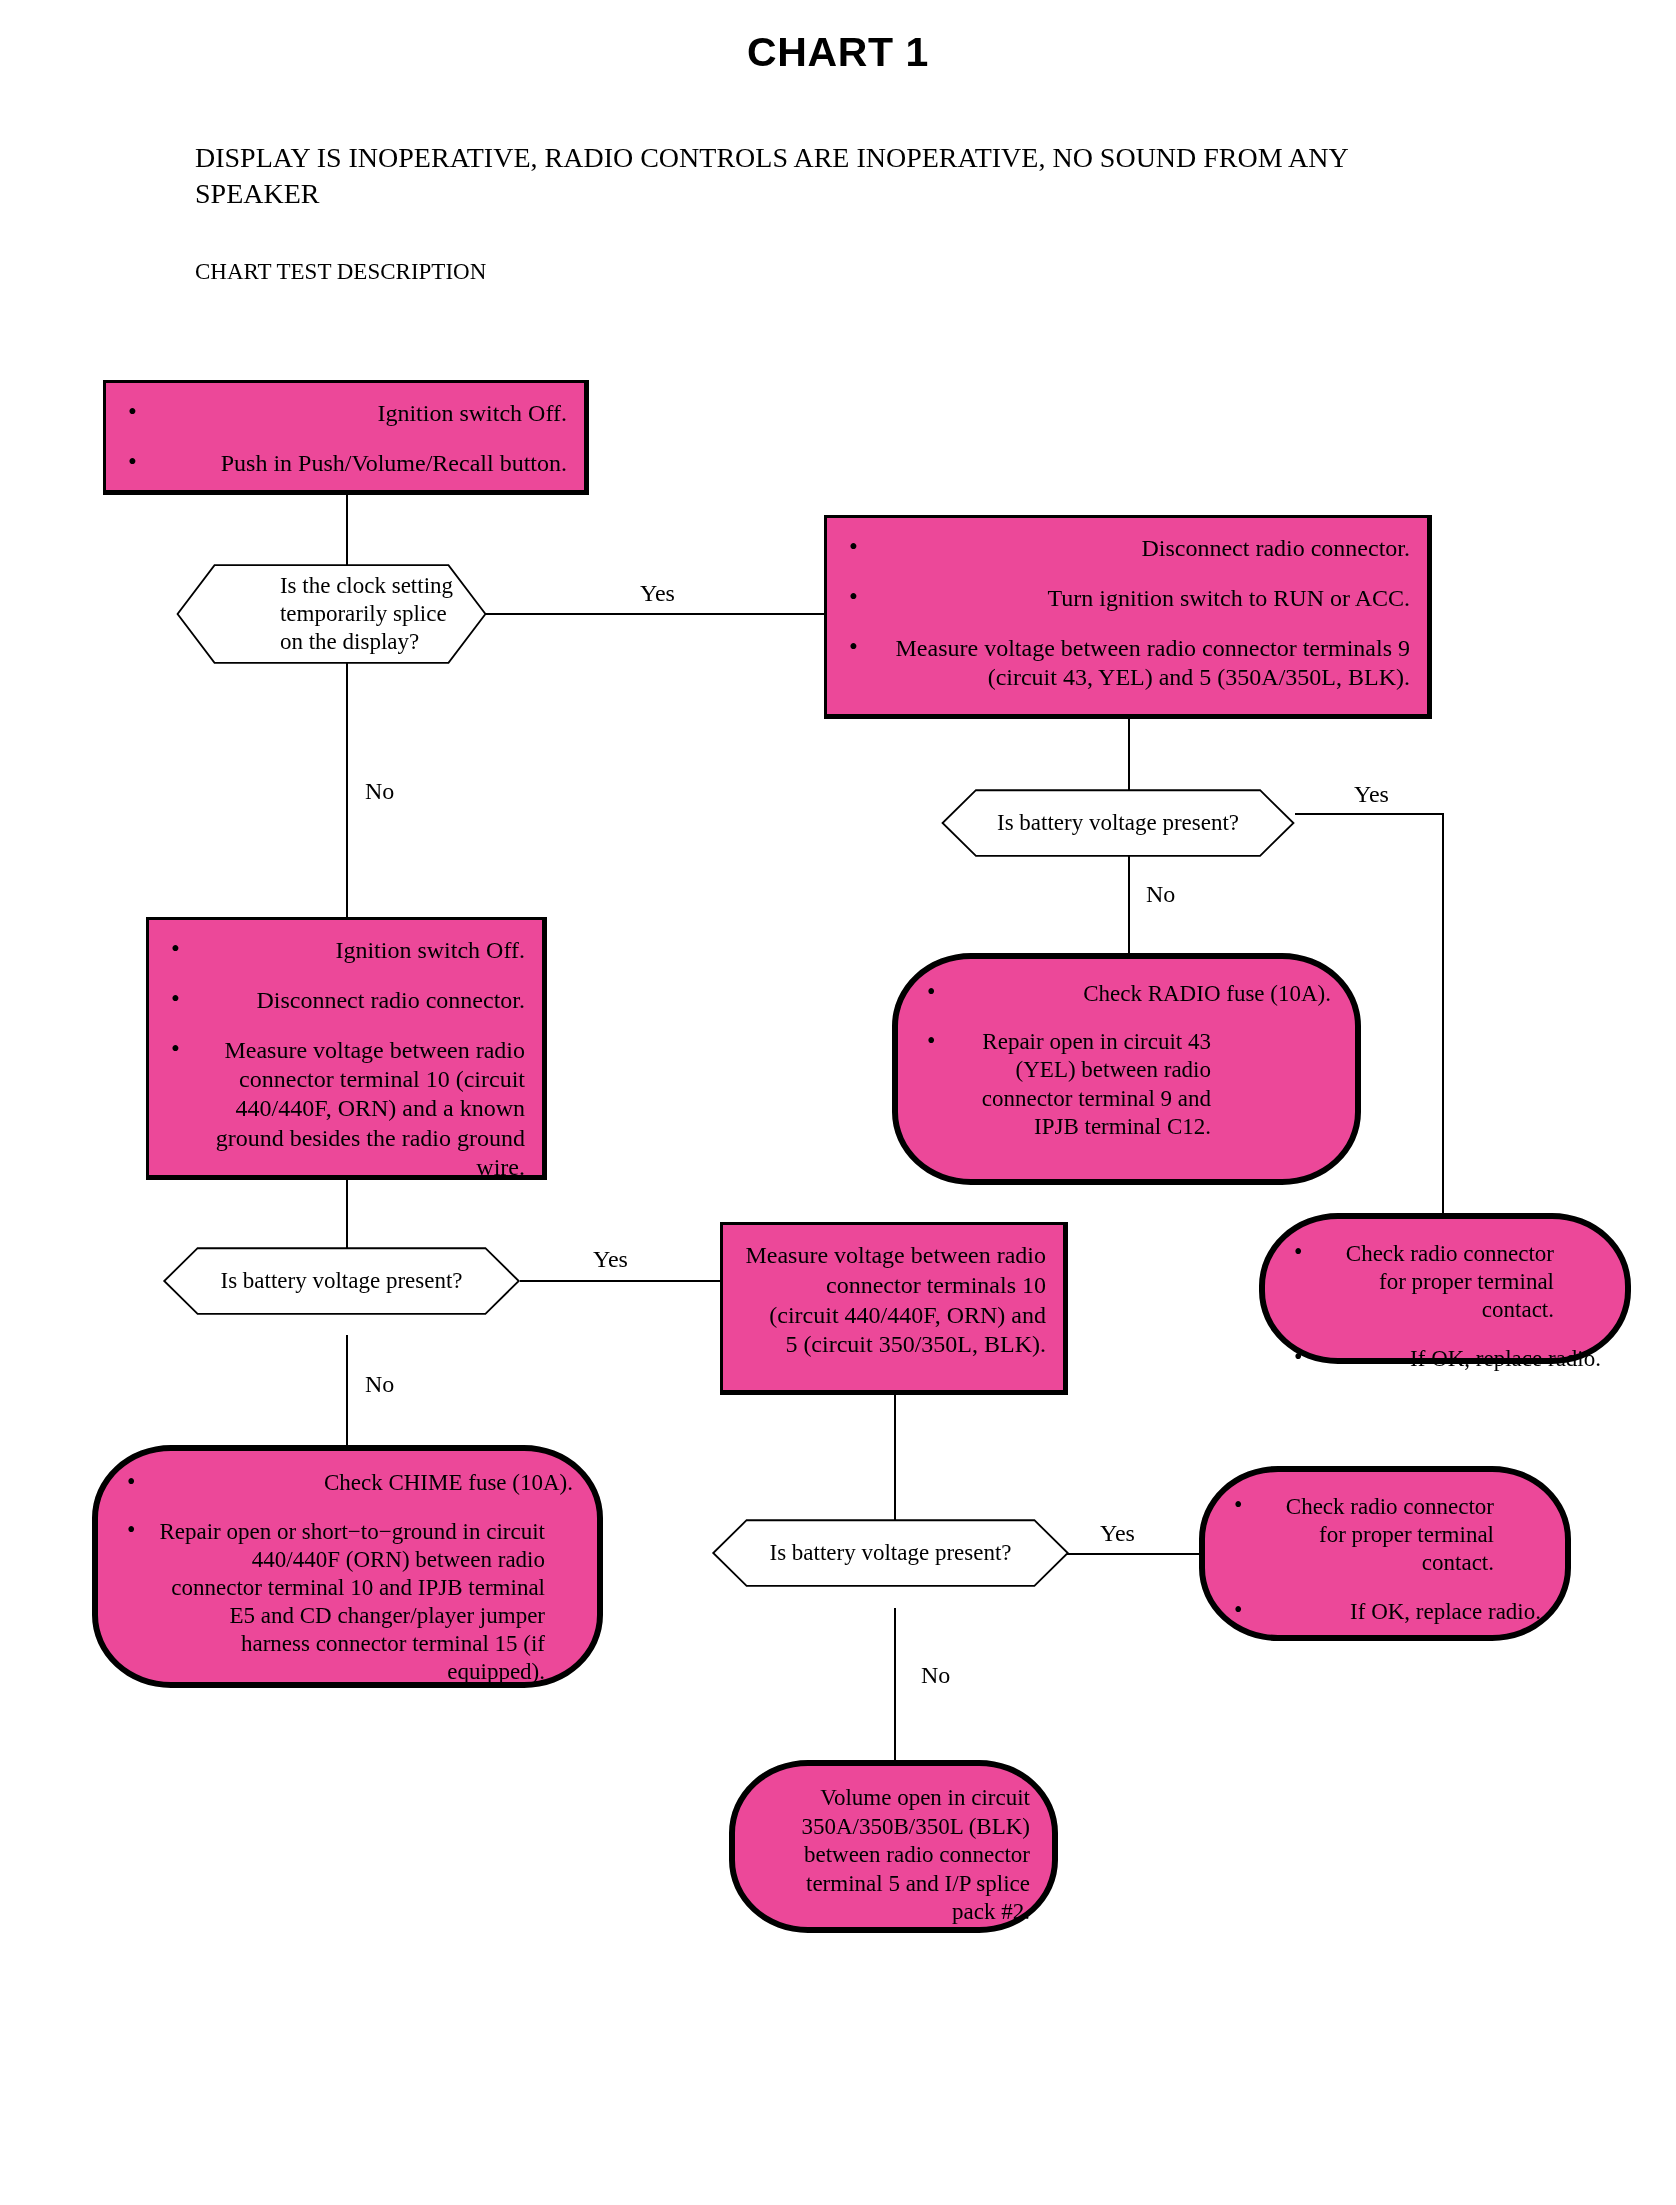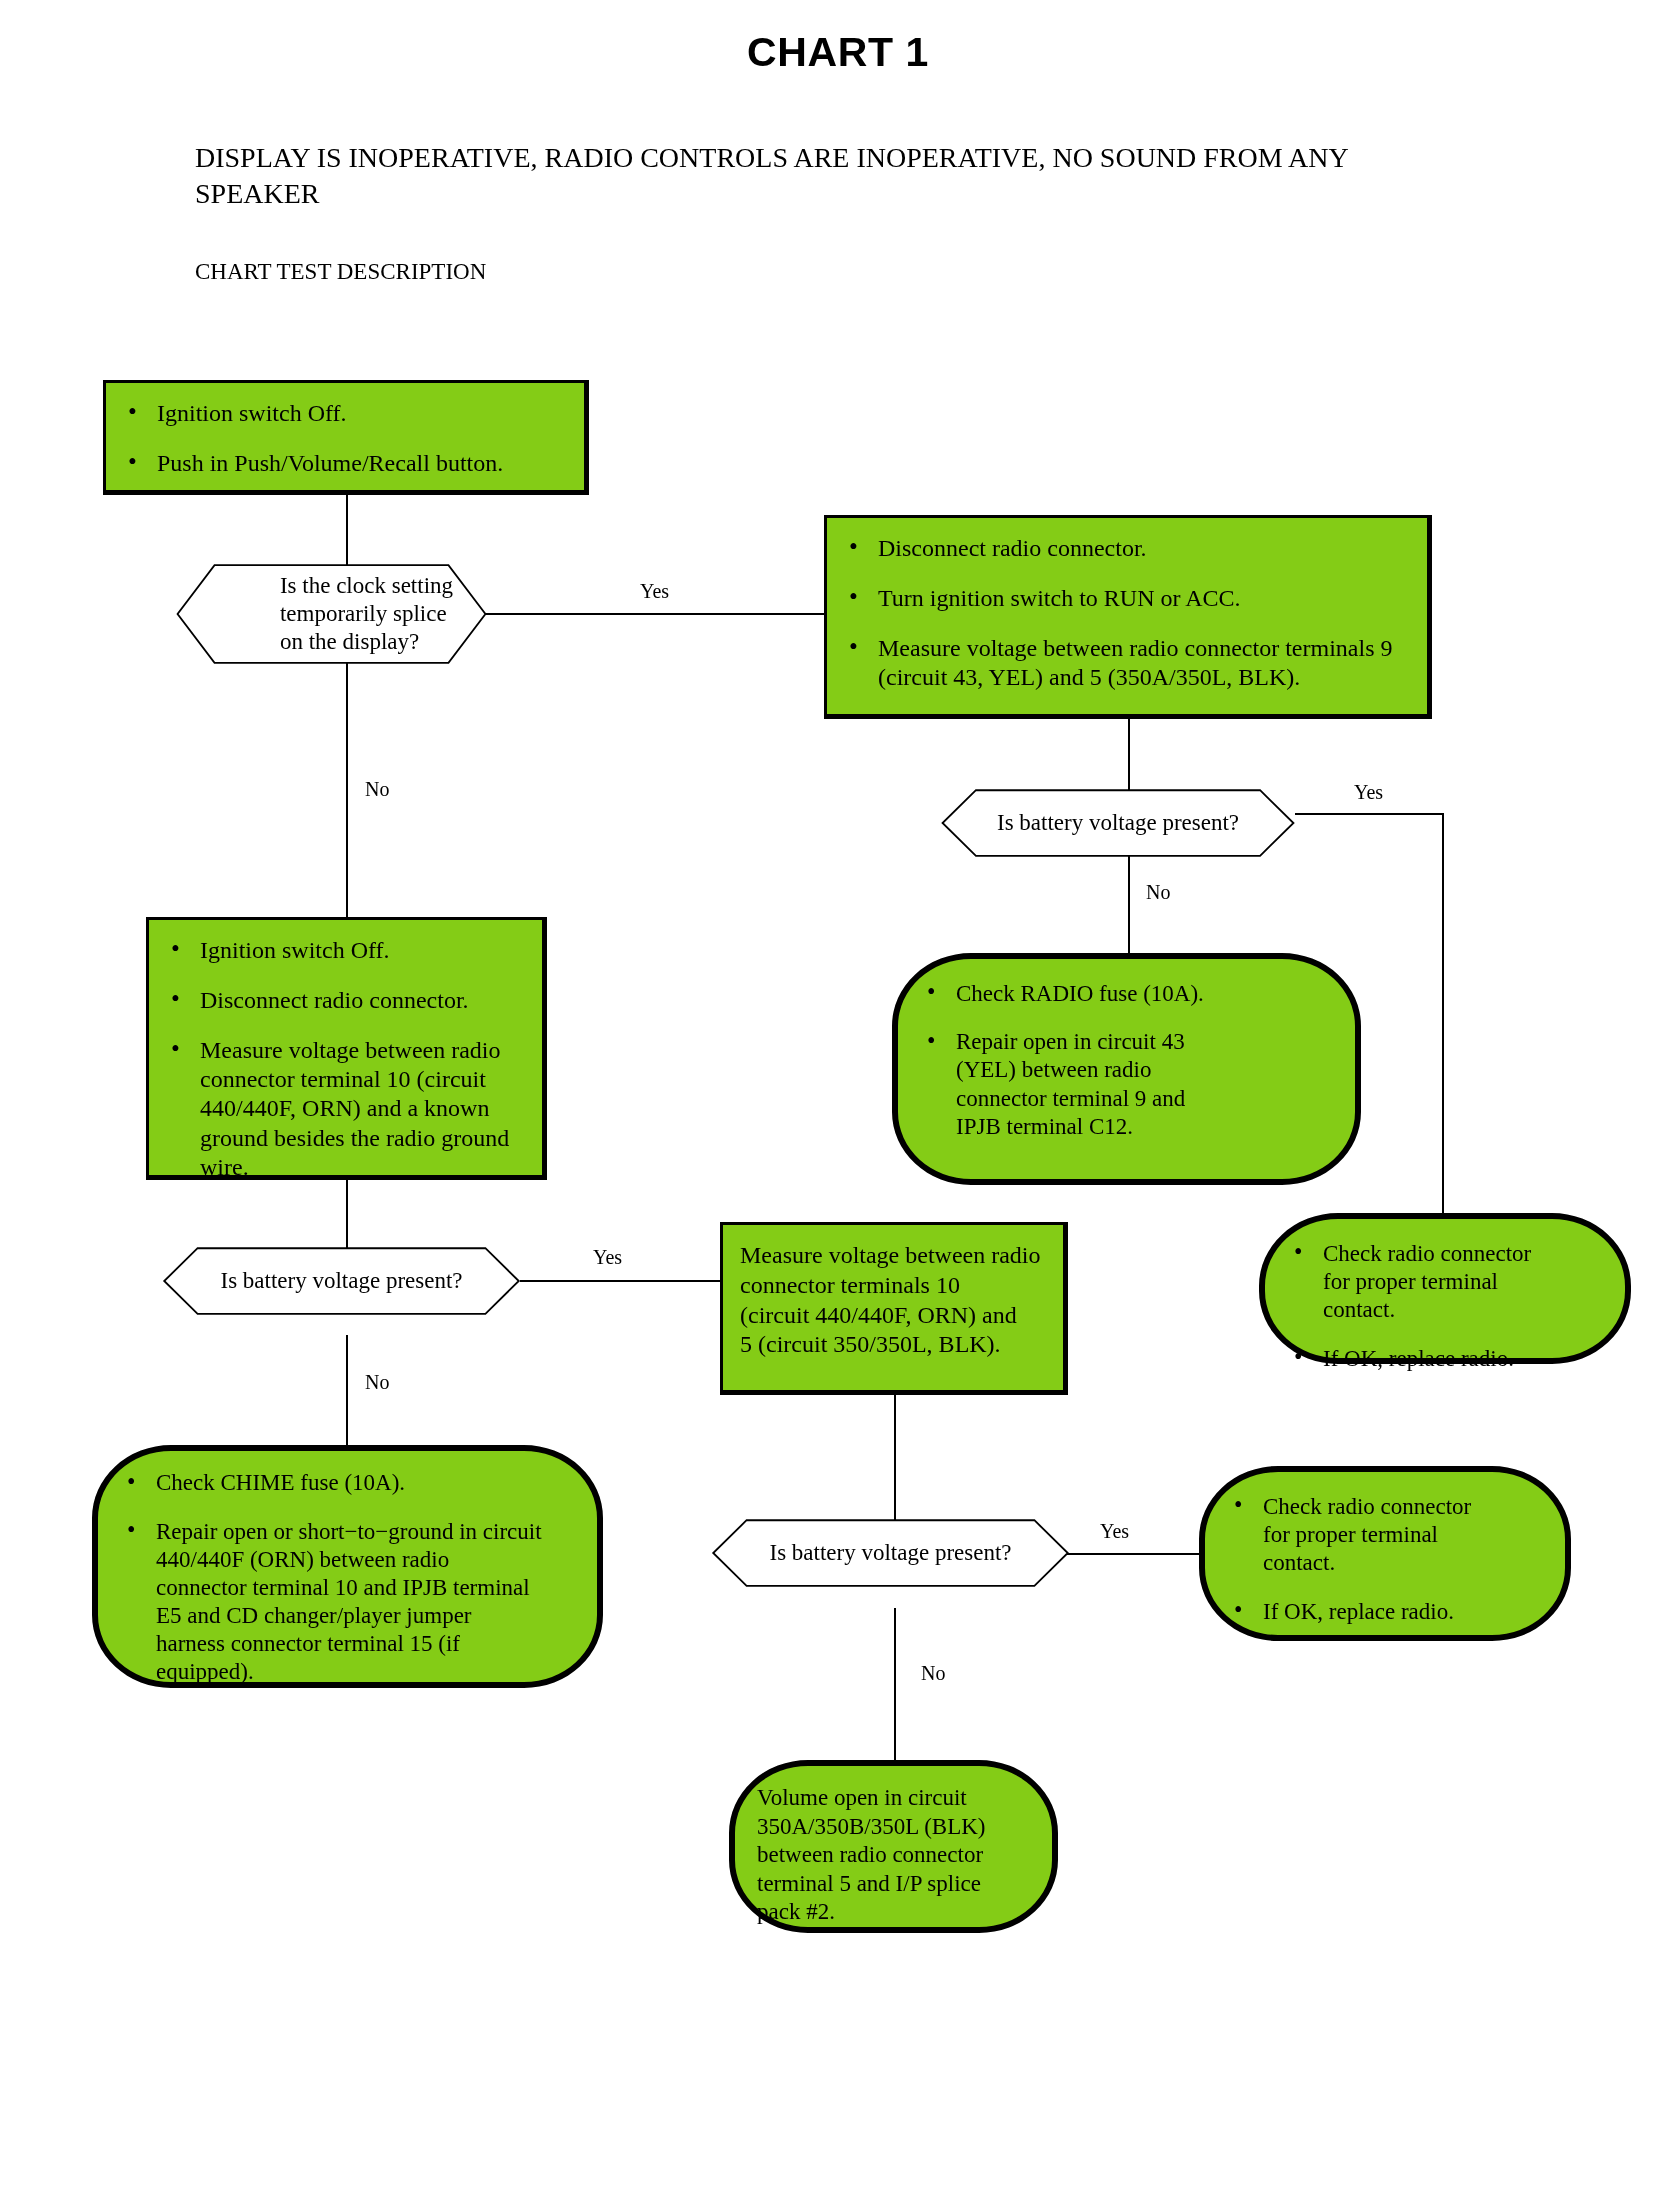--- a/index.html
+++ b/index.html
@@ -18,21 +18,21 @@
   }
   .subtitle{
     position:absolute;left:195px;top:140px;width:1283px;
     font-size:28px;line-height:1.30;font-weight:normal;
   }
   .section-label{
     position:absolute;left:195px;top:259px;font-size:23px;
   }
 
   
-  .node{position:absolute;box-sizing:border-box;background:#84cc16;}
+  .node{position:absolute;box-sizing:border-box;background:#ec4899;text-align:right;}
 
   .rect{
     border:3px solid #000;
     border-right-width:5.5px;border-bottom-width:5.5px;
   }
   .rect .inner{padding:16px 17px 12px 17px;}
 
   .round{
     border:6.7px solid #000;
     border-radius:79px/73px;
@@ -60,21 +60,21 @@
     content:"\2022";position:absolute;left:4.9px;top:-2.4px;
     font-size:1.05em;line-height:1.22;
   }
   .plain{line-height:1.24;}
 
   
   .ln{position:absolute;background:#000;}
   .lnv{width:1.8px;}
   .lnh{height:1.8px;}
 
-  .elabel{position:absolute;font-size:20px;text-align:center;}
+  .elabel{position:absolute;font-size:24px;text-align:center;}
 </style>
 </head>
 <body>
 
 <div id="stage">
 
   <div class="chart-title">CHART 1</div>
   <div class="subtitle">DISPLAY IS INOPERATIVE, RADIO CONTROLS ARE INOPERATIVE, NO SOUND FROM ANY SPEAKER</div>
   <div class="section-label">CHART TEST DESCRIPTION</div>
 

